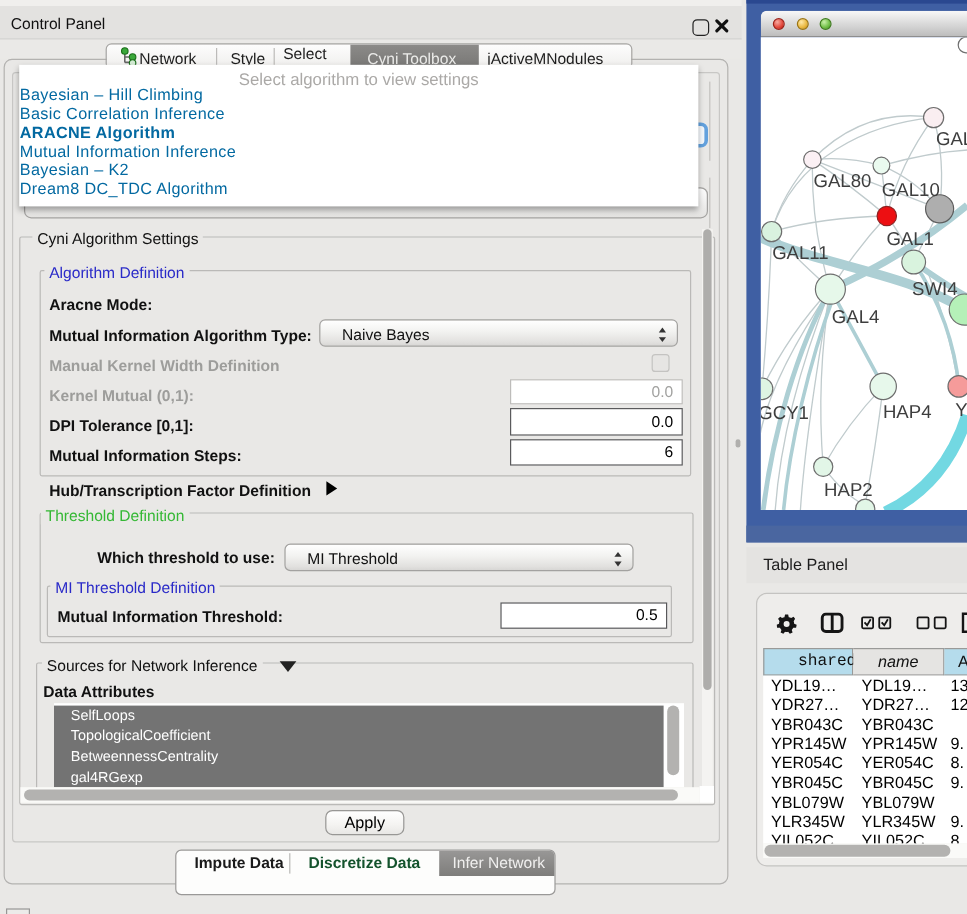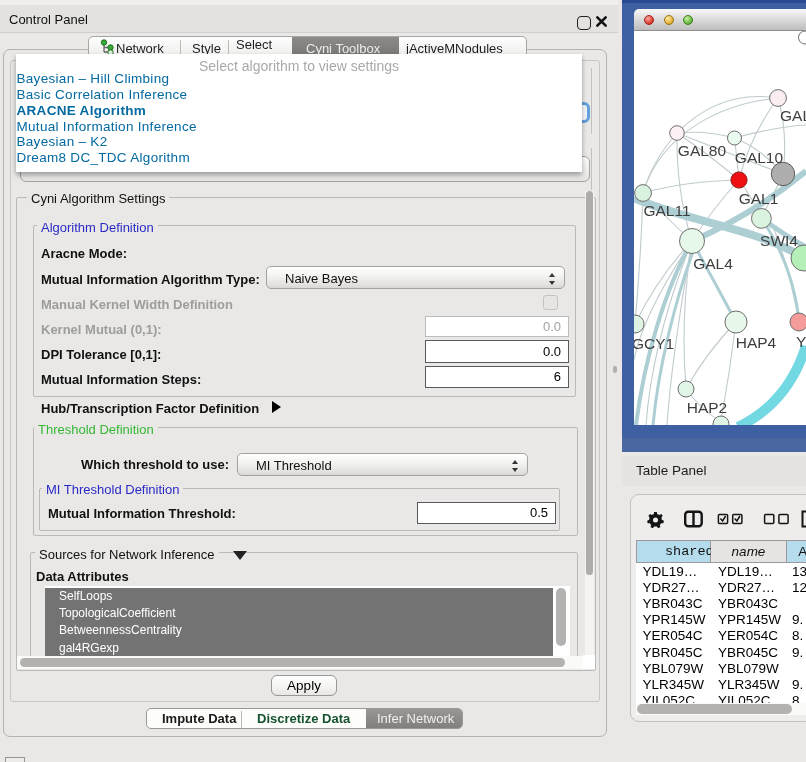--- a/index.html
+++ b/index.html
@@ -141,21 +141,21 @@
   </div>
   <div class="abs" style="left:511px;top:2px;width:10px;height:58px;background:#b3b2b0;border-radius:5px;"></div>
 </div>
 
 <div class="abs" style="left:17px;top:656px;width:566px;height:13px;background:#fafaf8;"></div>
 <div class="abs" style="left:20px;top:658px;width:545px;height:9px;background:#b3b2b0;border-radius:5px;"></div>
 <div class="abs" style="left:583px;top:655px;width:12px;height:14px;background:#fff;"></div>
 
 <div class="abs" style="left:271px;top:675px;width:66px;height:21px;border:1px solid #989795;border-radius:6px;background:linear-gradient(#ffffff,#f4f3f1 60%,#e8e7e5);text-align:center;font-size:13.5px;line-height:19px;color:#000;">Apply</div>
 
-<div class="abs" style="left:146px;top:708px;width:317px;height:21px;border:1px solid #9a9998;border-radius:5px;background:#fdfdfc;overflow:hidden;font-size:13px;font-weight:bold;">
+<div class="abs" style="left:146px;top:708px;width:317px;height:38px;border:1px solid #9a9998;border-radius:5px;background:#fdfdfc;overflow:hidden;font-size:13px;font-weight:bold;">
   <div class="abs" style="left:15px;top:2px;color:#1a1a1a;">Impute Data</div>
   <div class="abs" style="left:94px;top:2px;width:1px;height:17px;background:#b9b8b6;"></div>
   <div class="abs" style="left:110px;top:2px;color:#14532d;">Discretize Data</div>
   <div class="abs" style="left:219px;top:0;width:98px;height:21px;background:linear-gradient(#989796,#7e7d7b);"></div>
   <div class="abs" style="left:230px;top:2px;color:#f0efee;font-weight:normal;">Infer Network</div>
 </div>
 
 <div class="abs" style="left:5px;top:757px;width:20px;height:10px;border:1px solid #979695;background:#ecebe9;"></div>
 
 <div class="abs" style="left:622px;top:0;width:184px;height:452px;background:#3f5fa3;"></div>

